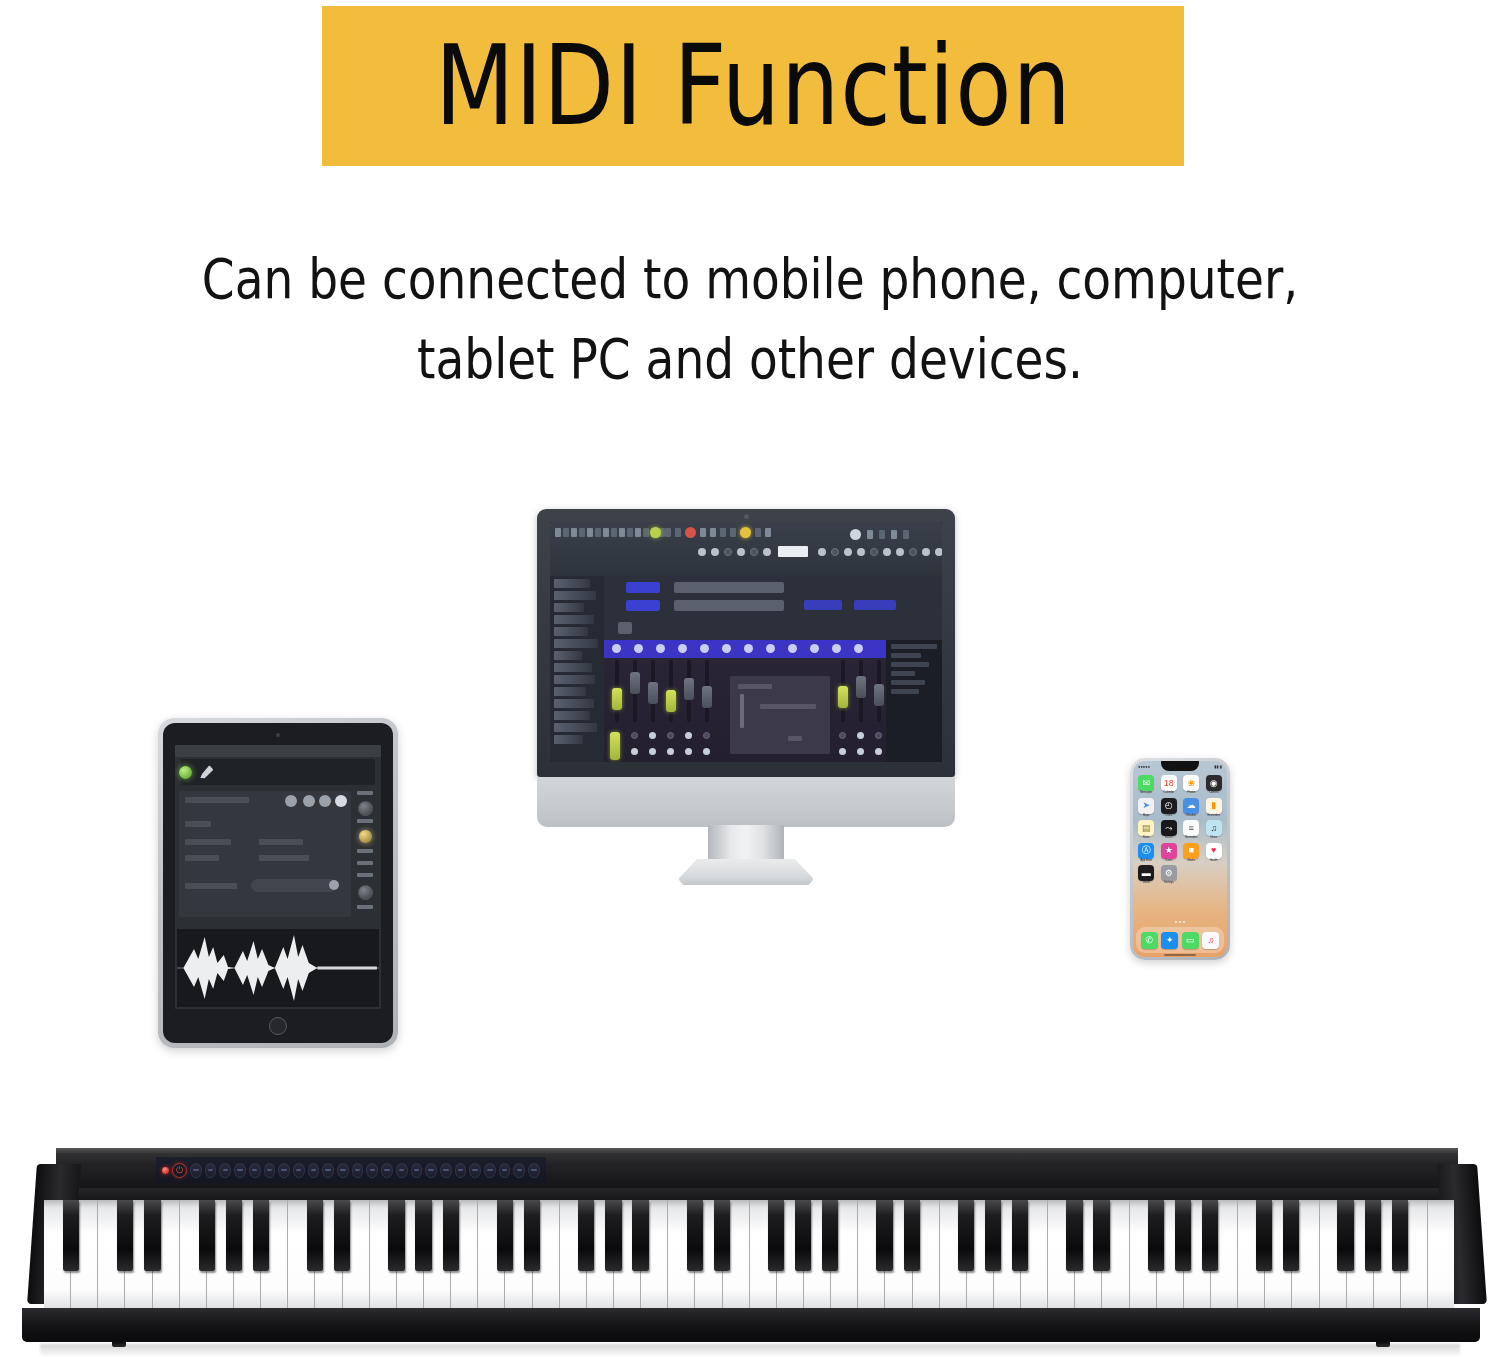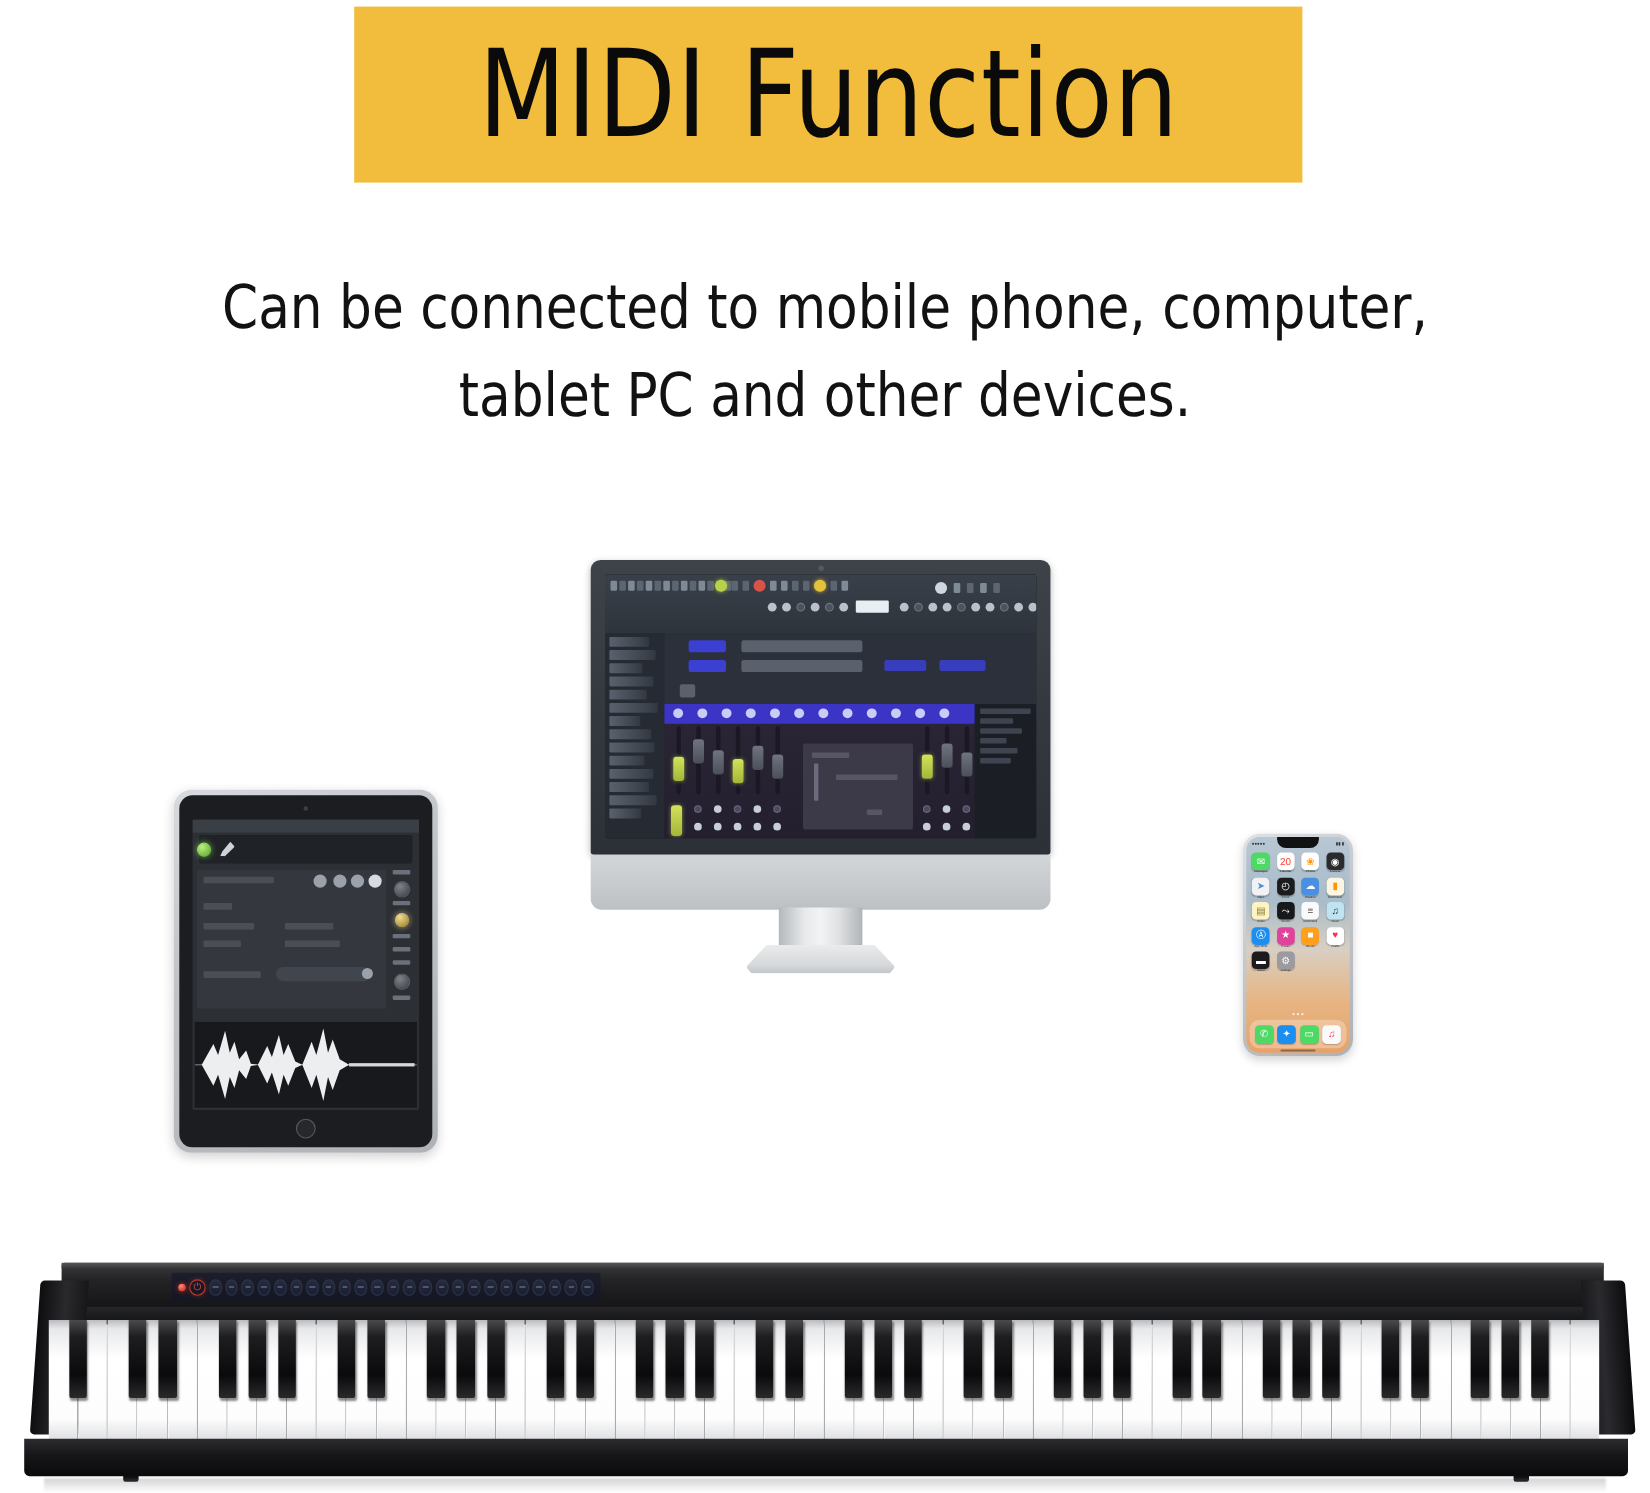--- a/index.html
+++ b/index.html
@@ -630,21 +630,21 @@
       <div class="ph-status">
         <span>●●●●● </span>
         <span>▮▮ ▮</span>
       </div>
       <div class="ph-grid" id="app-grid">
           <div class="app">
             <div class="app-ic" style="background: rgb(76, 217, 100); color: rgb(255, 255, 255);">✉</div>
             <div class="app-lb">Messages</div>
           </div>
           <div class="app">
-            <div class="app-ic" style="background: rgb(255, 255, 255); color: rgb(255, 59, 48);">20</div>
+            <div class="app-ic" style="background: rgb(255, 255, 255); color: rgb(255, 59, 48);">18</div>
             <div class="app-lb">Calendar</div>
           </div>
           <div class="app">
             <div class="app-ic" style="background: rgb(255, 255, 255); color: rgb(255, 149, 0);">❀</div>
             <div class="app-lb">Photos</div>
           </div>
           <div class="app">
             <div class="app-ic" style="background: rgb(43, 43, 46); color: rgb(255, 255, 255);">◉</div>
             <div class="app-lb">Camera</div>
           </div>

